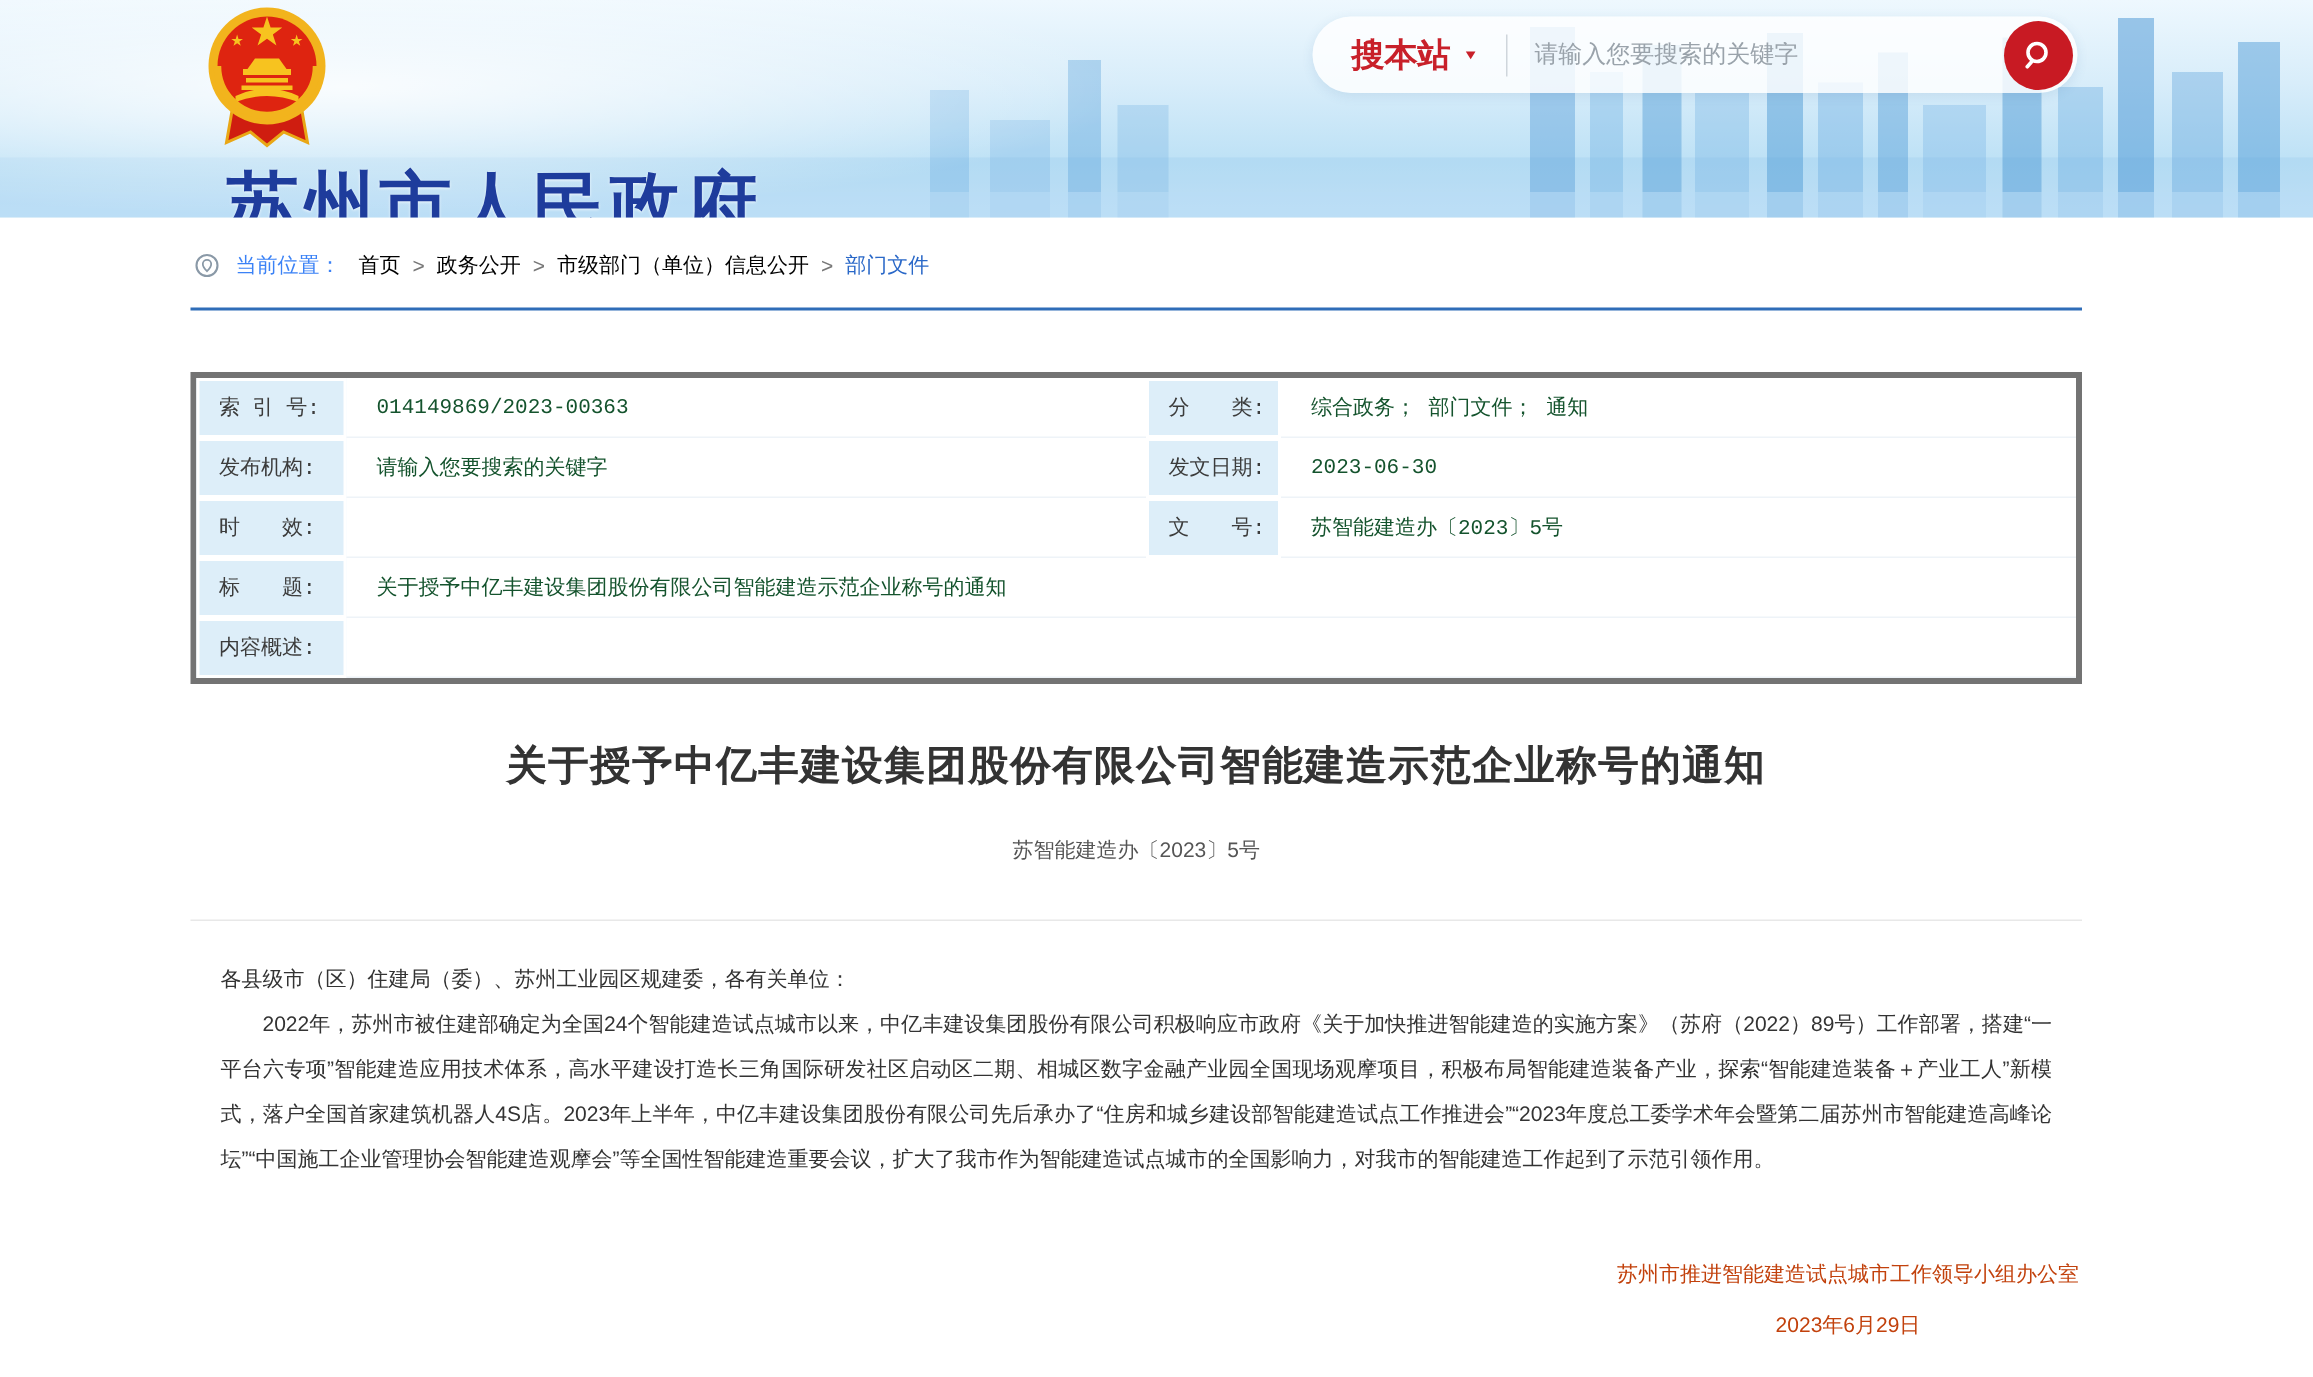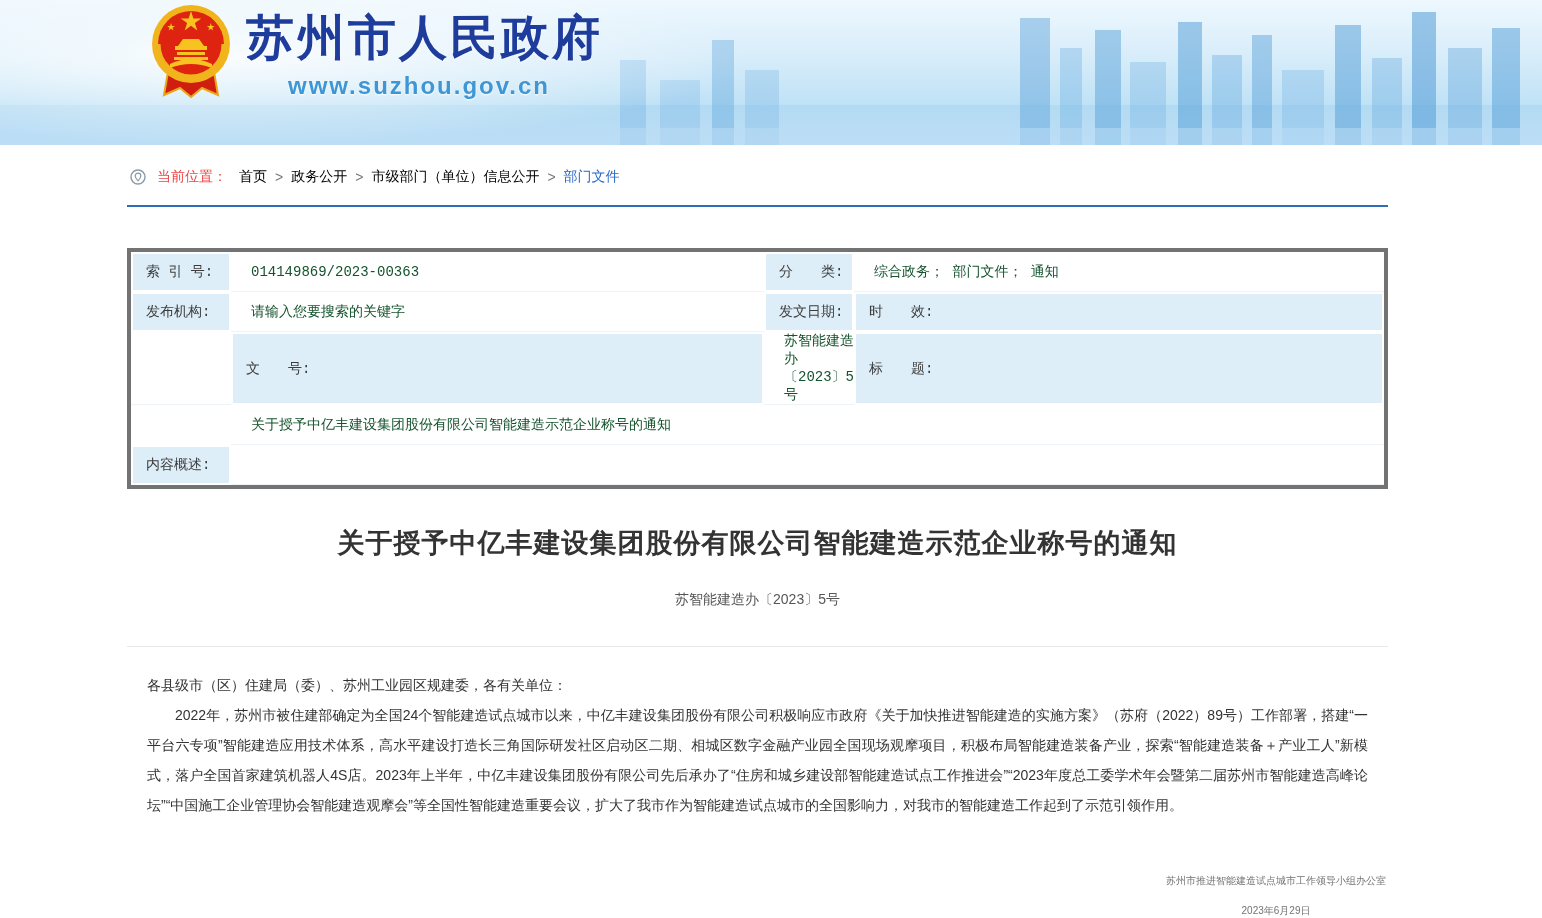--- a/index.html
+++ b/index.html
@@ -9,21 +9,21 @@
   
   .site-header{
     position:relative; width:1542px; height:145px; overflow:hidden;
     background:linear-gradient(180deg,#eef8fe 0%,#d8edfa 38%,#bfe2f6 72%,#cfe9f8 100%);
   }
   .skyline{ position:absolute; left:0; bottom:0; width:1542px; height:145px; }
   .header-glow{
     position:absolute; left:0; top:0; width:760px; height:145px;
     background:radial-gradient(ellipse at 30% 40%, rgba(255,255,255,0.85) 0%, rgba(255,255,255,0) 70%);
   }
-  .brand{ position:absolute; left:150px; top:0; display:flex; }
+  .brand{ position:absolute; left:137px; top:0; display:flex;flex-direction:column; }
   .emblem{ width:82px; height:97px; margin-top:2px; }
   .brand-text{ margin-left:14px; }
   .site-title{
     font-size:48px; font-weight:bold; color:#1e3c9c; letter-spacing:3px;
     margin-top:6px; text-shadow:0 1px 2px rgba(255,255,255,0.8);
   }
   .site-url{
     font-size:24px; font-weight:bold; color:#3e97d4; letter-spacing:2px;
     margin-top:2px; margin-left:42px; text-shadow:0 1px 2px rgba(255,255,255,0.9);
   }
@@ -49,21 +49,21 @@
 
   
   .container{ width:1261px; margin-left:127px; }
 
   
   .breadcrumb{
     display:flex; align-items:center; margin-top:23px; padding-bottom:19px;
     border-bottom:2px solid #2f6db8; font-size:14px; color:#555;
   }
   .crumb-icon{ width:16px; height:16px; margin-left:3px; margin-right:11px; }
-  .crumb-label{ color:#ef4444; margin-right:6px; }
+  .crumb-label{ color:#3b82f6; margin-right:6px; }
   .crumb-link{ color:#000000; text-decoration:none; margin:0 6px; cursor:pointer; }
   .crumb-sep{ color:#777; margin:0 2px; }
   .crumb-link.current{ color:#2a68c8; }
 
   
   .meta-table{
     display:grid; grid-template-columns:100px 533px 90px 1fr;
     border:4px solid #737373; margin-top:41px;font-family:Liberation Mono, monospace;
   }
   .cell{ min-height:40px; display:flex; align-items:center; font-size:14px; }
@@ -82,21 +82,21 @@
   .article-docnum{ margin-top:30px; text-align:center; font-size:14px; color:#555; }
   .article-divider{ margin-top:37px; border-top:1px solid #e8e8e8; }
 
   .article-body{
     margin-top:23px; padding:0 20px; font-size:14px; line-height:30px; color:#333;
     text-align:justify;
   }
   .article-body p.indent{ text-indent:2em; }
 
   .signature-block{ display:flex; justify-content:flex-end; margin-top:54px; padding-right:2px; }
-  .signature-inner{ text-align:center; font-size:10px; color:#737373; }
+  .signature-inner{ text-align:center; font-size:14px; color:#c2410c; }
   .signature-date{ margin-top:16px; }
 </style>
 </head>
 <body>
 
 <header class="site-header">
   <svg class="skyline" viewBox="0 0 1542 145" preserveAspectRatio="none">
     <rect x="0" y="105" width="1542" height="40" fill="rgba(140,195,235,0.25)"></rect>
     <rect x="620" y="60" width="26" height="85" fill="rgba(110,175,225,0.35)"></rect>
     <rect x="660" y="80" width="40" height="65" fill="rgba(120,180,228,0.30)"></rect>
@@ -133,20 +133,34 @@
       <rect x="24" y="55" width="34" height="3" fill="#f7c31f"></rect>
       <path d="M20 62 Q41 52 62 62 L62 66 Q41 58 20 66 Z" fill="#f7c31f"></path>
       <path d="M8 42 a33 33 0 0 0 66 0" fill="none" stroke="#f2b41d" stroke-width="5"></path>
     </svg>
     <div class="brand-text">
       <div class="site-title">苏州市人民政府</div>
       <div class="site-url">www.suzhou.gov.cn</div>
     </div>
   </div>
 
+  <div class="search-pill">
+    <div class="search-scope">
+      <span class="search-scope-label">搜本站</span>
+      <span class="caret">▼</span>
+    </div>
+    <div class="search-divider"></div>
+    <input class="search-input" type="text" placeholder="请输入您要搜索的关键字" style="">
+    <button class="search-btn">
+      <svg width="22" height="22" viewBox="0 0 22 22">
+        <circle cx="10" cy="9" r="6" fill="none" stroke="#ffffff" stroke-width="2.4"></circle>
+        <line x1="7" y1="14.5" x2="3.5" y2="18.5" stroke="#ffffff" stroke-width="2.4" stroke-linecap="round"></line>
+      </svg>
+    </button>
+  </div>
 </header>
 
 <div class="container">
 
   <nav class="breadcrumb">
     <svg class="crumb-icon" viewBox="0 0 16 16">
       <circle cx="8" cy="8" r="7" fill="none" stroke="#8a99a7" stroke-width="1.4"></circle>
       <path d="M8 4.2 a2.8 2.8 0 0 1 2.8 2.8 c0 2 -2.8 4.8 -2.8 4.8 s-2.8 -2.8 -2.8 -4.8 A2.8 2.8 0 0 1 8 4.2 Z" fill="none" stroke="#8a99a7" stroke-width="1.2"></path>
     </svg>
     <span class="crumb-label">当前位置：</span>
@@ -161,20 +175,21 @@
 
   <section class="meta-table">
     <div class="cell label">索 引 号:</div>
     <div class="cell value">014149869/2023-00363</div>
     <div class="cell label">分　　类:</div>
     <div class="cell value">综合政务；  部门文件；  通知</div>
 
     <div class="cell label">发布机构:</div>
     <div class="cell value">请输入您要搜索的关键字</div>
     <div class="cell label">发文日期:</div>
+    <div class="cell value">2023-06-30</div>
 
     <div class="cell label">时　　效:</div>
     <div class="cell value"></div>
     <div class="cell label">文　　号:</div>
     <div class="cell value">苏智能建造办〔2023〕5号</div>
 
     <div class="cell label">标　　题:</div>
     <div class="cell value span3">关于授予中亿丰建设集团股份有限公司智能建造示范企业称号的通知</div>
 
     <div class="cell label">内容概述:</div>

